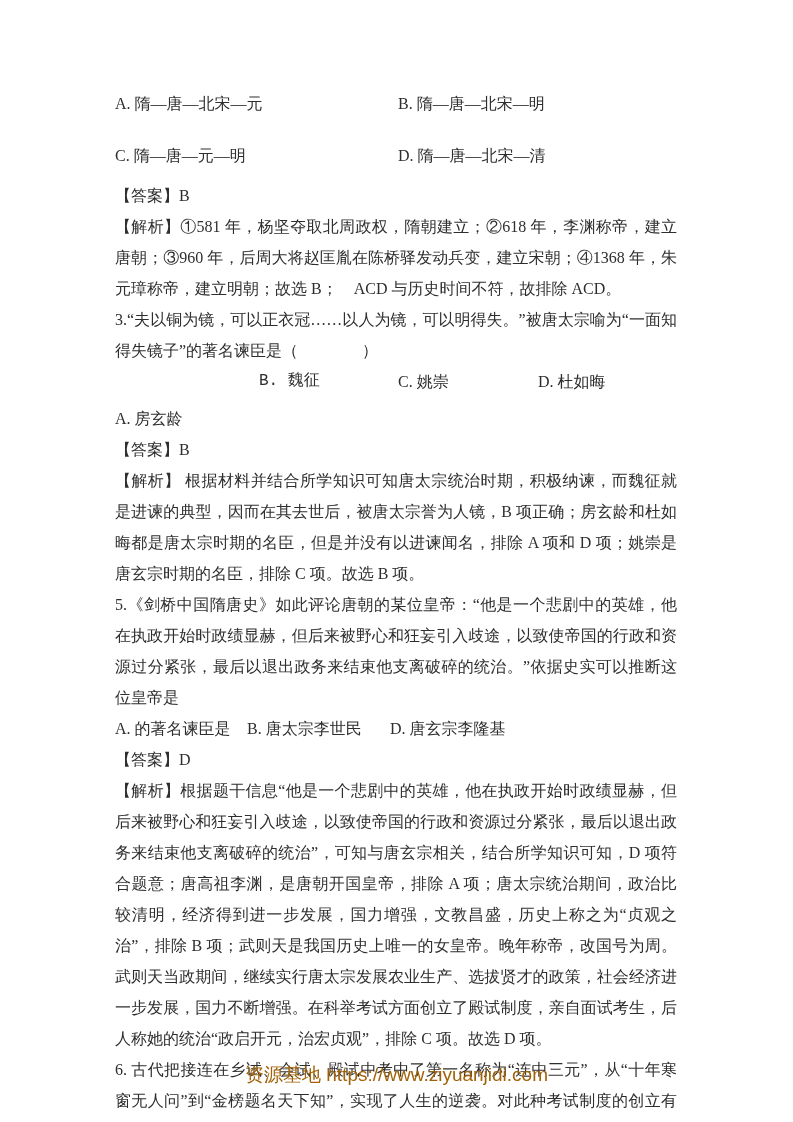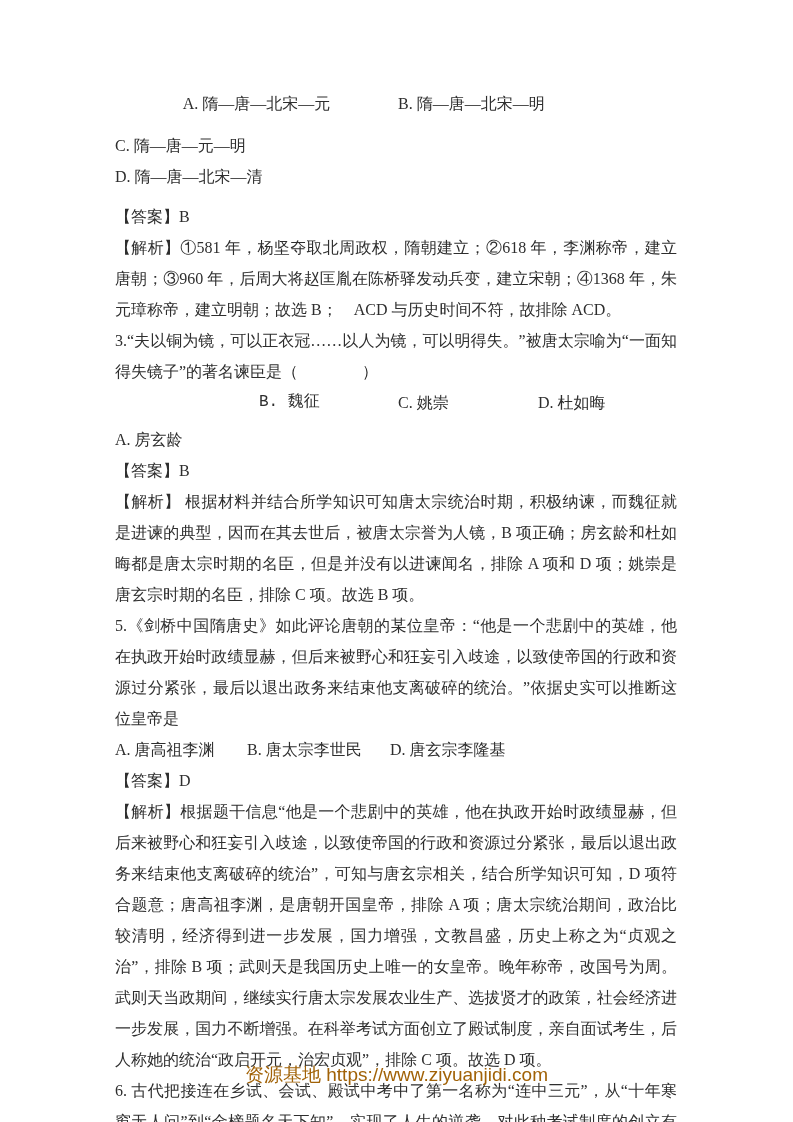--- a/index.html
+++ b/index.html
@@ -20,22 +20,22 @@
   }
   .doc p{margin:0;text-align:justify;}
   .opt-row{display:flex;}
   .opt{flex:0 0 auto;white-space:nowrap;}
   .w283{width:283px;}
   .w144{width:144px;margin-top:37px;}
   .w139{width:139px;font-family:Liberation Mono, monospace;}
   .w140{width:140px;}
   .w132{width:132px;}
   .w143{width:143px;}
-  .gap1{margin-bottom:11px;text-align:center;}
-  .gap2{margin-bottom:9px;flex-direction:column;}
+  .gap1{margin-bottom:21px;}
+  .gap2{margin-bottom:9px;}
   .blank-line{padding-left:10px;margin-top:4px;}
   .footer{
     position:absolute;
     left:0;top:1060px;
     width:793px;
     text-align:center;
     font-family:"Liberation Sans","DejaVu Sans",sans-serif;
     font-size:19px;
     line-height:30px;
     color:#a16207;
@@ -67,21 +67,21 @@
       <span class="opt w140">C. 姚崇</span>
       <span class="opt">D. 杜如晦</span>
     </div>
     <p>【答案】B</p>
     <p>【解析】 根据材料并结合所学知识可知唐太宗统治时期，积极纳谏，而魏征就是进谏的典型，因而在其去世后，被唐太宗誉为人镜，B 项正确；房玄龄和杜如晦都是唐太宗时期的名臣，但是并没有以进谏闻名，排除 A 项和 D 项；姚崇是唐玄宗时期的名臣，排除 C 项。故选 B 项。</p>
   </section>
 
   <section>
     <p>5.《剑桥中国隋唐史》如此评论唐朝的某位皇帝：“他是一个悲剧中的英雄，他在执政开始时政绩显赫，但后来被野心和狂妄引入歧途，以致使帝国的行政和资源过分紧张，最后以退出政务来结束他支离破碎的统治。”依据史实可以推断这位皇帝是</p>
     <div class="opt-row">
-      <span class="opt w132">A. 唐高祖李渊</span>
+      <span class="opt w132">A. 的著名谏臣是</span>
       <span class="opt w143">B. 唐太宗李世民</span>
       <span class="opt">D. 唐玄宗李隆基</span>
     </div>
     <p>【答案】D</p>
     <p>【解析】根据题干信息“他是一个悲剧中的英雄，他在执政开始时政绩显赫，但后来被野心和狂妄引入歧途，以致使帝国的行政和资源过分紧张，最后以退出政务来结束他支离破碎的统治”，可知与唐玄宗相关，结合所学知识可知，D 项符合题意；唐高祖李渊，是唐朝开国皇帝，排除 A 项；唐太宗统治期间，政治比较清明，经济得到进一步发展，国力增强，文教昌盛，历史上称之为“贞观之治”，排除 B 项；武则天是我国历史上唯一的女皇帝。晚年称帝，改国号为周。武则天当政期间，继续实行唐太宗发展农业生产、选拔贤才的政策，社会经济进一步发展，国力不断增强。在科举考试方面创立了殿试制度，亲自面试考生，后人称她的统治“政启开元，治宏贞观”，排除 C 项。故选 D 项。</p>
   </section>
 
   <section>
     <p>6. 古代把接连在乡试、会试、殿试中考中了第一名称为“连中三元”，从“十年寒窗无人问”到“金榜题名天下知”，实现了人生的逆袭。对此种考试制度的创立有过贡献的皇帝是</p>
     <p class="blank-line">（　　　　）</p>

